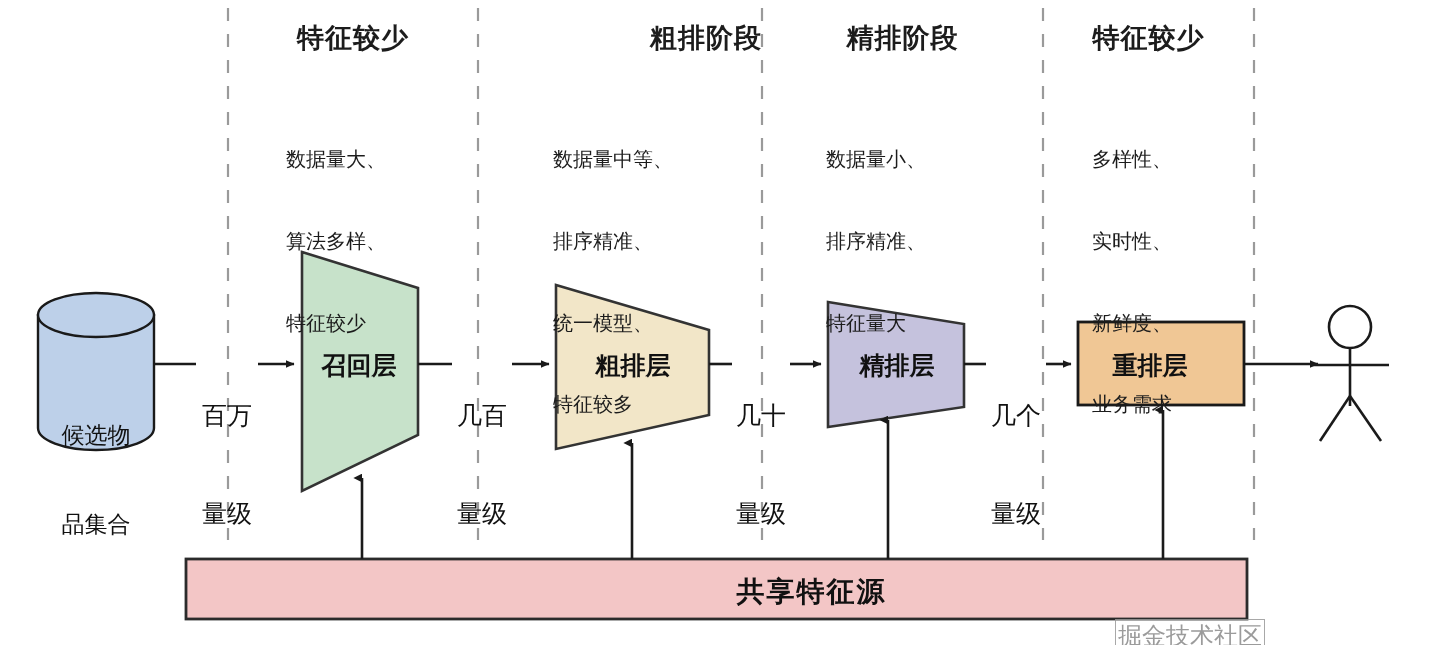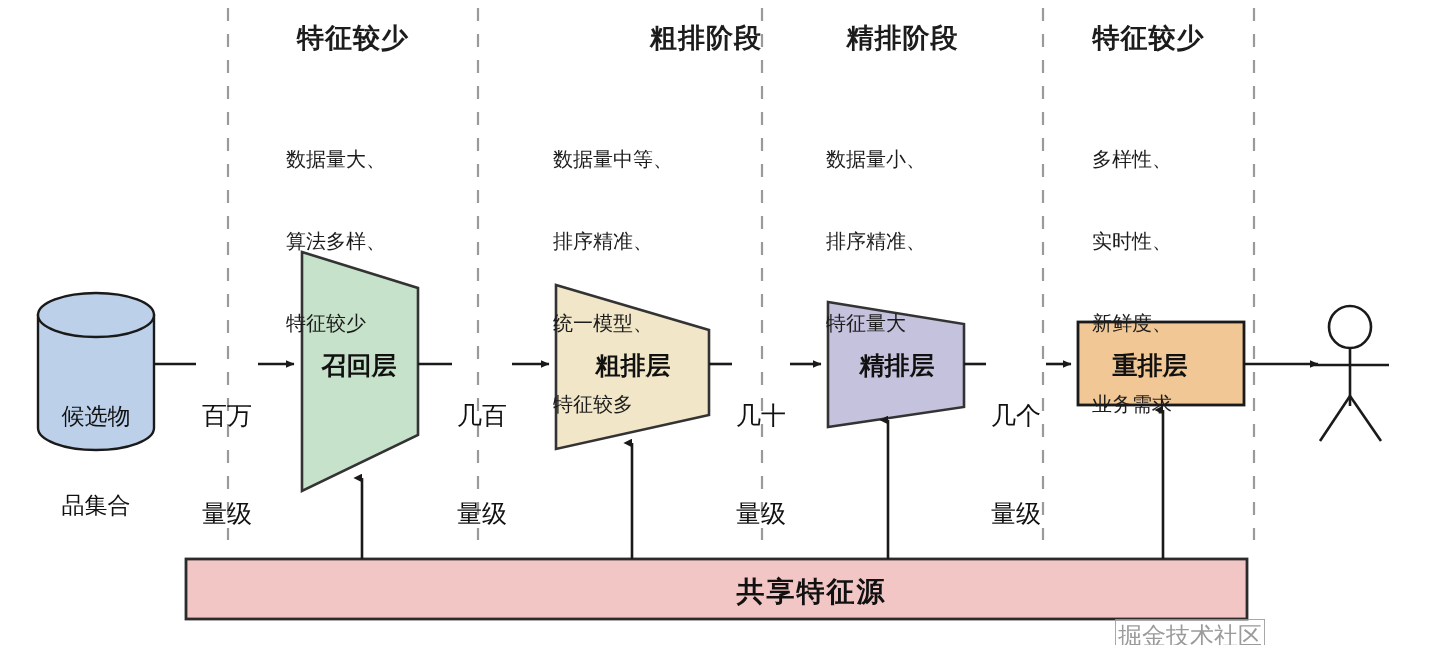--- a/index.html
+++ b/index.html
@@ -186,21 +186,21 @@
       <div>特征量大</div>
     </div>
 
     <div class="txt stage-desc" style="left:1092px; top:92px;">
       <div>多样性、</div>
       <div>实时性、</div>
       <div>新鲜度、</div>
       <div>业务需求</div>
     </div>
 
-    <div class="txt cyl-label" style="left:38px; top:342px; width:116px;">
+    <div class="txt cyl-label" style="left:38px; top:361px; width:116px;">
       <div>候选物</div>
       <div>品集合</div>
     </div>
 
     <div class="txt shape-label" style="left:304px; top:350px; width:110px;">召回层</div>
     <div class="txt shape-label" style="left:570px; top:350px; width:126px;">粗排层</div>
     <div class="txt shape-label" style="left:838px; top:350px; width:118px;">精排层</div>
     <div class="txt shape-label" style="left:1078px; top:350px; width:144px;">重排层</div>
 
     <div class="txt edge-label" style="left:190px; top:334px; width:74px;">

